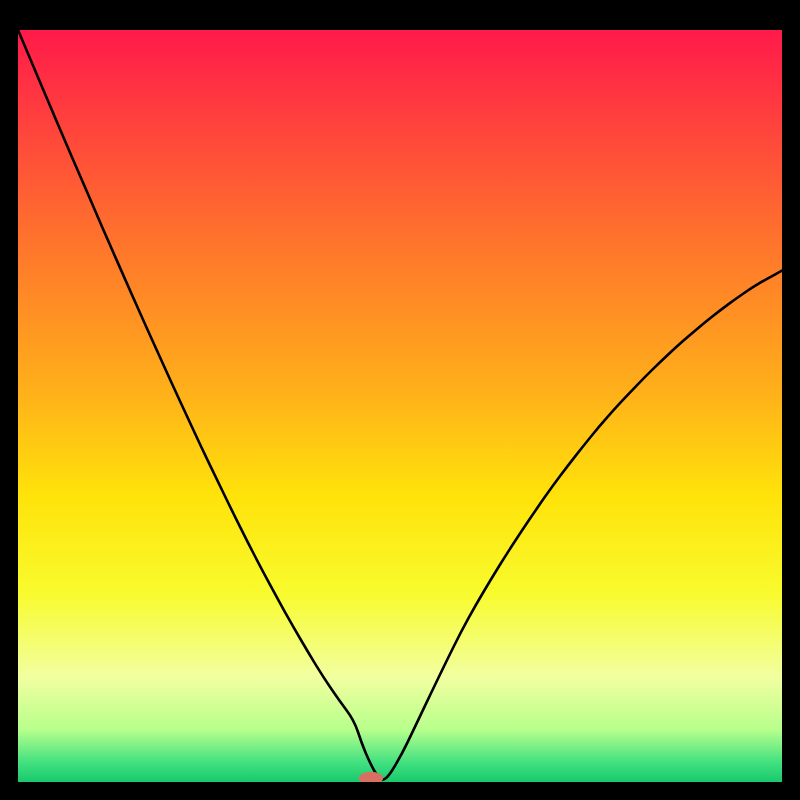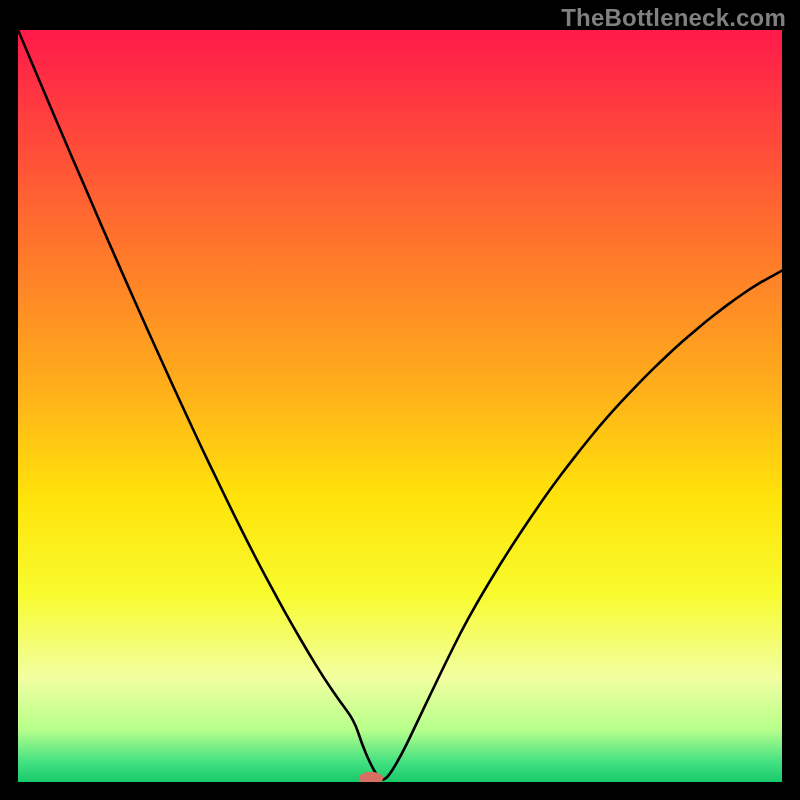--- a/index.html
+++ b/index.html
@@ -33,21 +33,20 @@
     top: 30px;
     width: 764px;
     height: 752px;
   }
   svg { display: block; }
 </style>
 </head>
 <body>
 
 <div class="frame">
-  <div class="watermark">TheBottleneck.com</div>
 
   <div class="plot">
     <svg id="chart-svg" width="764" height="752" viewBox="0 0 764 752" preserveAspectRatio="none">
       <defs>
         <linearGradient id="bg-grad" x1="0" y1="0" x2="0" y2="1">
             <stop offset="0.00%" stop-color="#ff1a4a"></stop>
             <stop offset="25.00%" stop-color="#ff6a2f"></stop>
             <stop offset="48.00%" stop-color="#ffb01a"></stop>
             <stop offset="62.00%" stop-color="#ffe30a"></stop>
             <stop offset="75.00%" stop-color="#f8fb2e"></stop>

